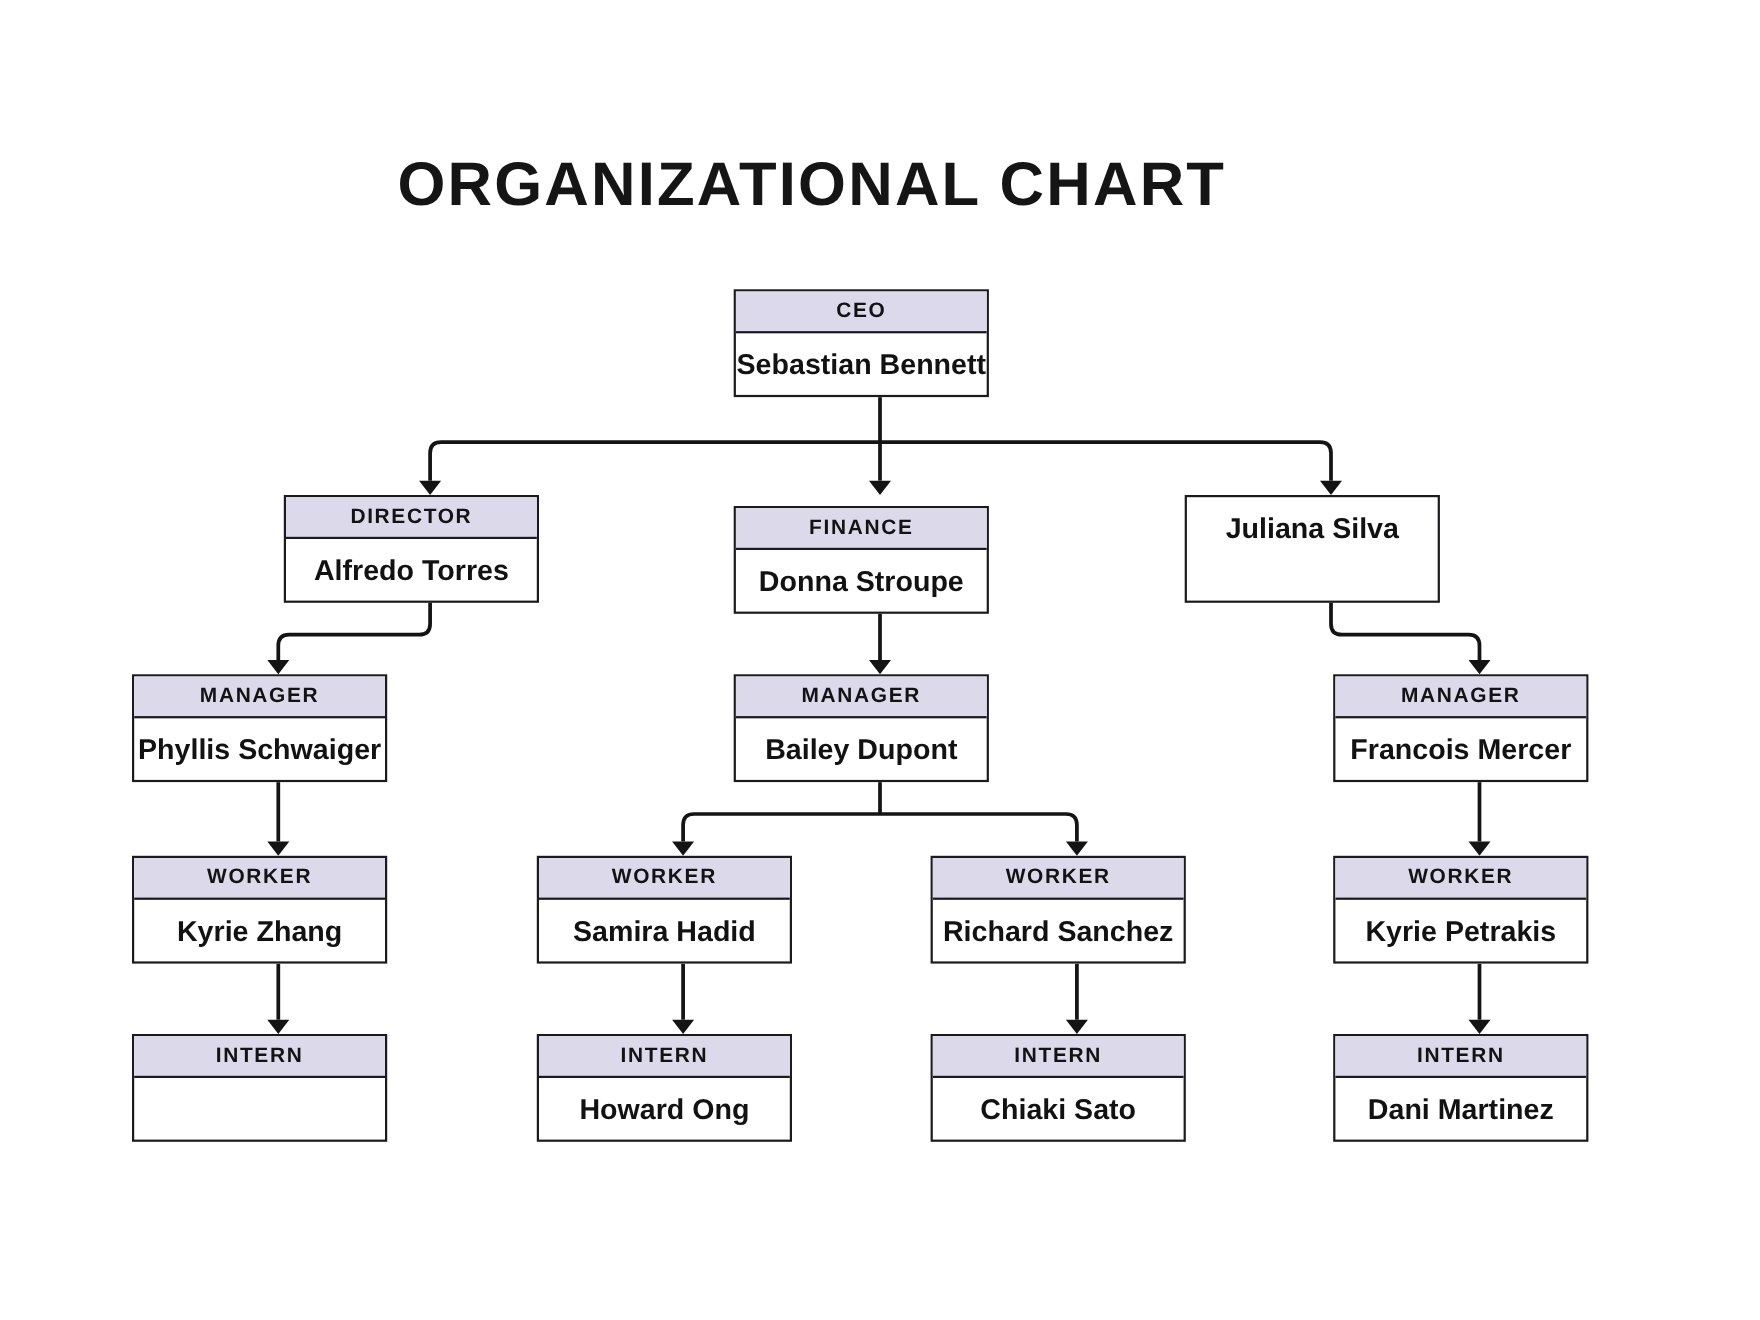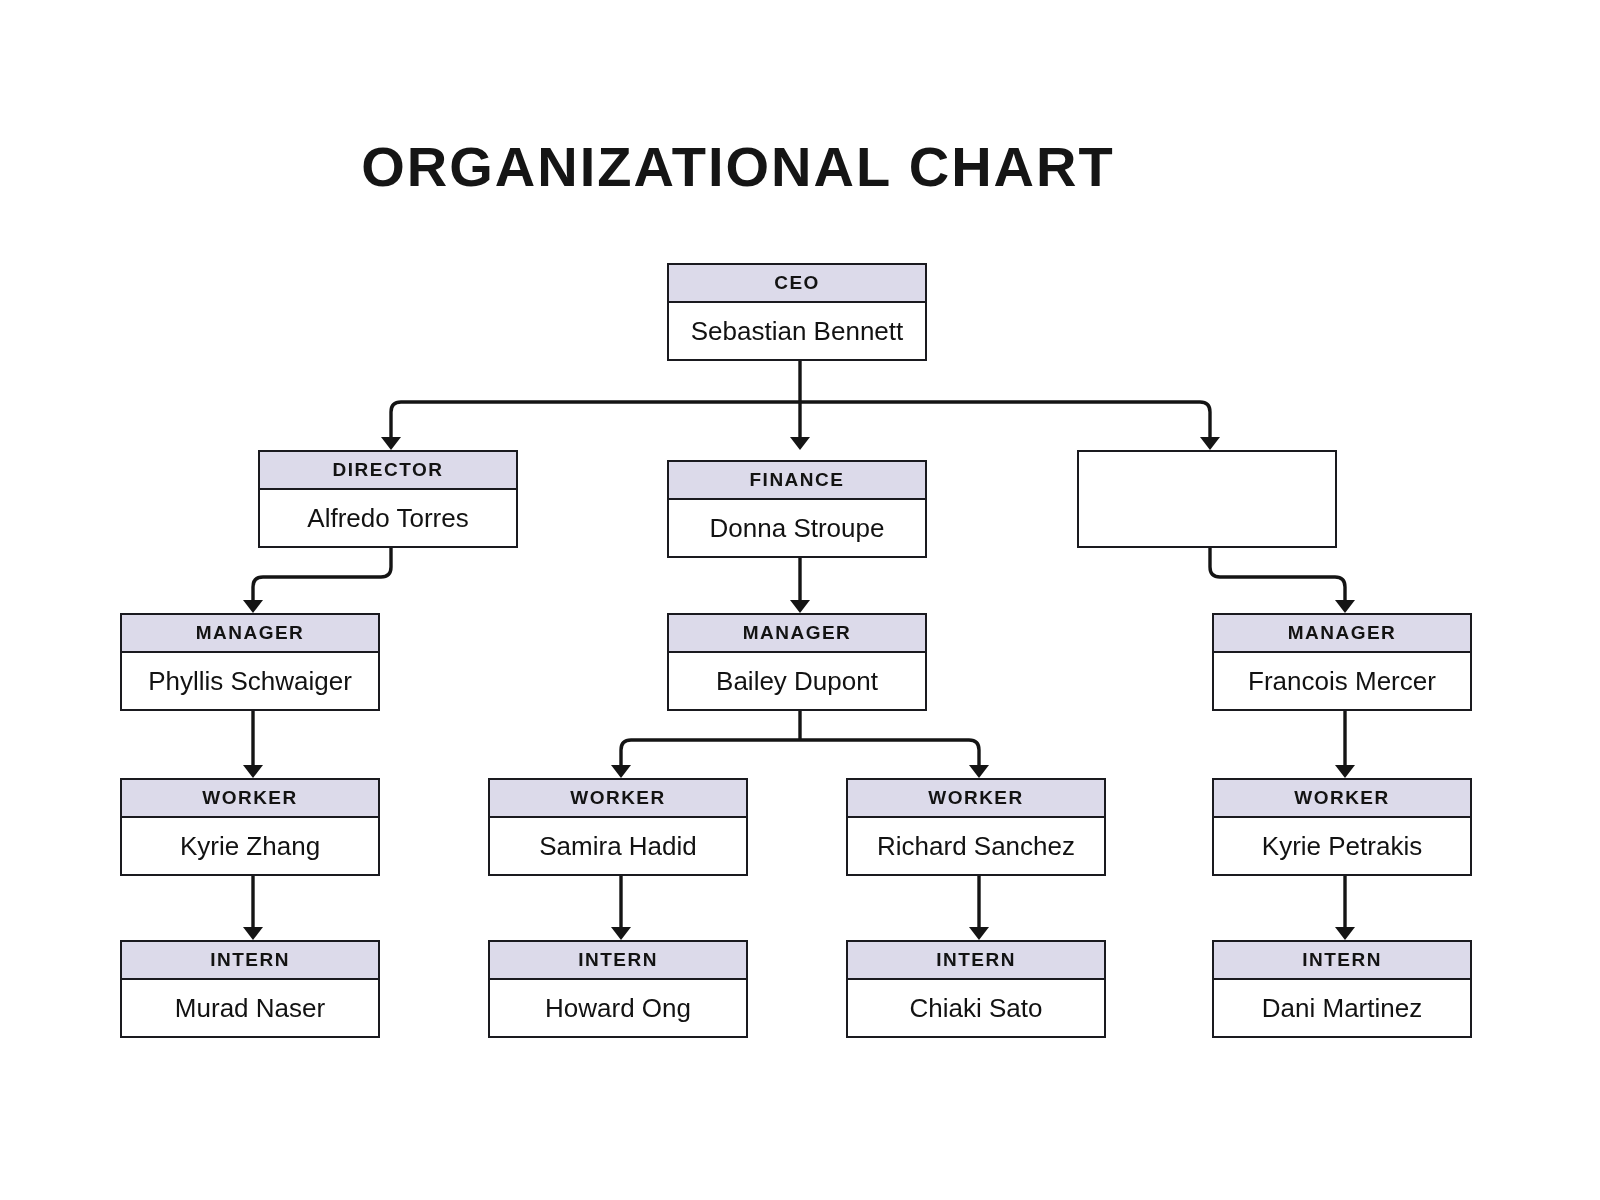--- a/index.html
+++ b/index.html
@@ -33,21 +33,21 @@
     fill:none;
     stroke:var(--line);
     stroke-width:3.4;
   }
   svg.connectors polygon{
     fill:var(--line);
     stroke:none;
   }
   .node{
     position:absolute;
-    width:260px;height:98px;
+    width:232px;height:98px;
     box-sizing:border-box;
     border:2.5px solid var(--border);
     background:#ffffff;
   }
   .node-header{
     box-sizing:border-box;
     height:38px;
     background:var(--header-bg);
     border-bottom:2.5px solid var(--border);
     display:flex;align-items:center;justify-content:center;
@@ -56,20 +56,21 @@
     letter-spacing:1.5px;
     color:#131313;
   }
   .node-body{
     box-sizing:border-box;
     height:57px;
     display:flex;align-items:center;justify-content:center;
     font-size:26px;
     color:var(--text);
     white-space:nowrap;
+    font-weight:bold;
   }
   
   .pos-ceo       {left:667px; top:263px;}
   .pos-director  {left:258px; top:450px;text-align:center;}
   .pos-finance   {left:667px; top:450px;margin-top:10px;}
   .pos-marketing {left:1077px;top:450px;}
   .pos-manager-a {left:120px; top:613px;}
   .pos-manager-b {left:667px; top:613px;}
   .pos-manager-c {left:1212px;top:613px;}
   .pos-worker-a  {left:120px; top:778px;}
@@ -134,20 +135,21 @@
 
   <div class="node pos-director">
     <div class="node-header">DIRECTOR</div>
     <div class="node-body">Alfredo Torres</div>
   </div>
   <div class="node pos-finance">
     <div class="node-header">FINANCE</div>
     <div class="node-body">Donna Stroupe</div>
   </div>
   <div class="node pos-marketing">
+    <div class="node-body">Juliana Silva</div>
   </div>
 
   <div class="node pos-manager-a">
     <div class="node-header">MANAGER</div>
     <div class="node-body">Phyllis Schwaiger</div>
   </div>
   <div class="node pos-manager-b">
     <div class="node-header">MANAGER</div>
     <div class="node-body">Bailey Dupont</div>
   </div>
@@ -168,21 +170,20 @@
     <div class="node-header">WORKER</div>
     <div class="node-body">Richard Sanchez</div>
   </div>
   <div class="node pos-worker-d">
     <div class="node-header">WORKER</div>
     <div class="node-body">Kyrie Petrakis</div>
   </div>
 
   <div class="node pos-intern-a">
     <div class="node-header">INTERN</div>
-    <div class="node-body">Murad Naser</div>
   </div>
   <div class="node pos-intern-b">
     <div class="node-header">INTERN</div>
     <div class="node-body">Howard Ong</div>
   </div>
   <div class="node pos-intern-c">
     <div class="node-header">INTERN</div>
     <div class="node-body">Chiaki Sato</div>
   </div>
   <div class="node pos-intern-d">

